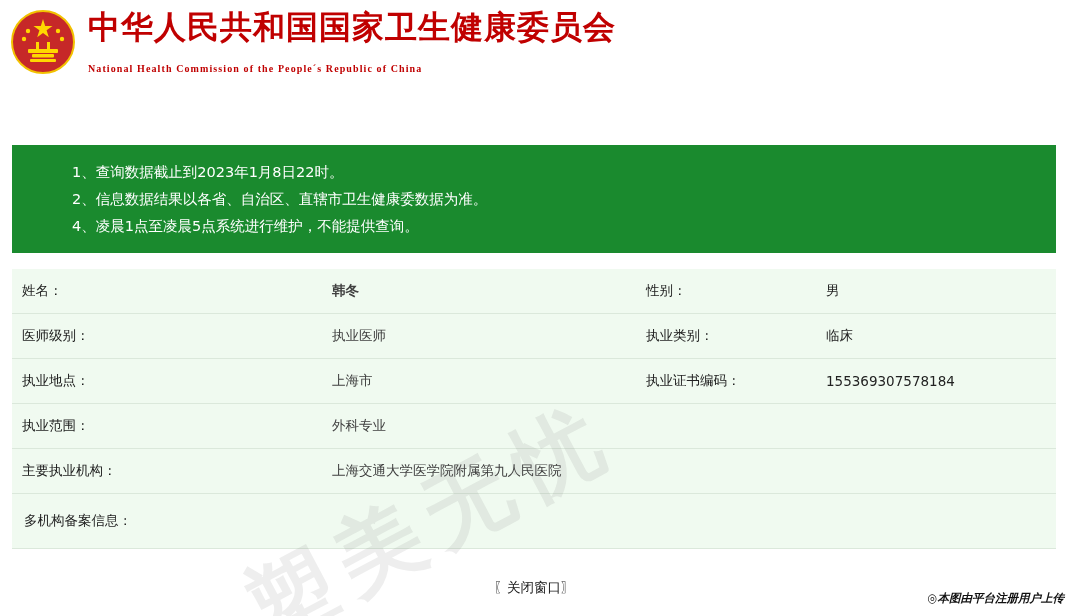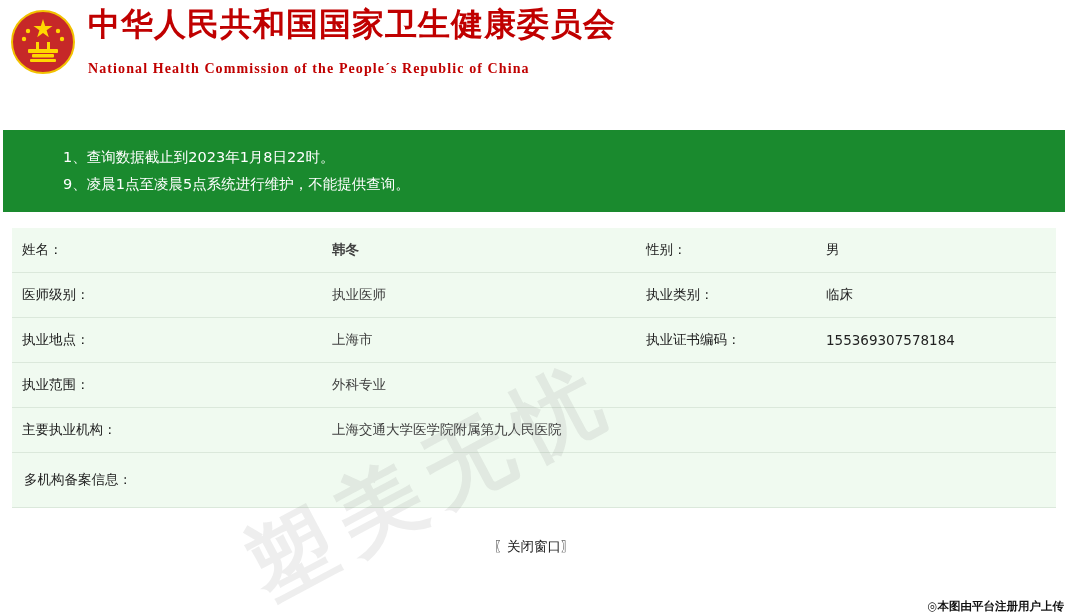--- a/index.html
+++ b/index.html
@@ -24,26 +24,26 @@
   .emblem svg { width: 66px; height: 66px; display: block; }
   .header-text { display: flex; flex-direction: column; justify-content: center; }
   .title-cn {
     font-family: "DejaVu Sans", sans-serif;
     font-size: 32px; font-weight: bold; color: #c00000;
     letter-spacing: 1px; line-height: 1.15;
     white-space: nowrap;
   }
   .title-en {
     font-family: "Liberation Serif", serif;
-    font-size: 14px; font-weight: bold; color: #c00000;
+    font-size: 10px; font-weight: bold; color: #c00000;
     letter-spacing: 1.1px; margin-top: 18px; white-space: nowrap;
   }
 
   
-  .notice-wrap { padding: 0 3px; margin-top: 46px; }
+  .notice-wrap { padding: 0 12px; margin-top: 61px; }
   .notice {
     background: #1a8a2e;
     color: #ffffff;
     padding: 14px 0 14px 60px;
     font-size: 14.5px;
     line-height: 1.85;
     font-family: "DejaVu Sans", sans-serif;
   }
   .notice div { white-space: nowrap; }
 
@@ -96,26 +96,27 @@
     margin-top: 30px;
     text-align: center;
     font-family: "DejaVu Sans", sans-serif;
     font-size: 13.5px;
     color: #1a1a1a;
   }
   .footer a { color: #1a1a1a; text-decoration: none; }
 
   .corner-note {
     position: absolute;
-    right: 4px; bottom: 2px;
+    right: 4px; bottom: 10px;
     font-family: "DejaVu Sans", sans-serif;
     font-size: 11.5px;
     font-weight: bold;
     color: #111;
     white-space: nowrap;
+    font-style: italic;
   }
 </style>
 </head>
 <body>
 
 <div class="page">
 
   <div class="header">
     <div class="emblem">
       <svg viewBox="0 0 66 66" xmlns="http://www.w3.org/2000/svg">
@@ -134,21 +135,22 @@
     </div>
     <div class="header-text">
       <div class="title-cn">中华人民共和国国家卫生健康委员会</div>
       <div class="title-en">National Health Commission of the People´s Republic of China</div>
     </div>
   </div>
 
   <div class="notice-wrap">
     <div class="notice">
       <div>1、查询数据截止到2023年1月8日22时。</div>
-      <div>9、凌晨1点至凌晨5点系统进行维护，不能提供查询。</div>
+      <div>2、信息数据结果以各省、自治区、直辖市卫生健康委数据为准。</div>
+      <div>4、凌晨1点至凌晨5点系统进行维护，不能提供查询。</div>
     </div>
   </div>
 
   <div class="table-wrap">
     <div class="watermark">塑美无忧</div>
     <table class="info">
       <tbody>
         <tr>
           <td class="lbl">姓名：</td>
           <td class="val bold-name">韩冬</td>

